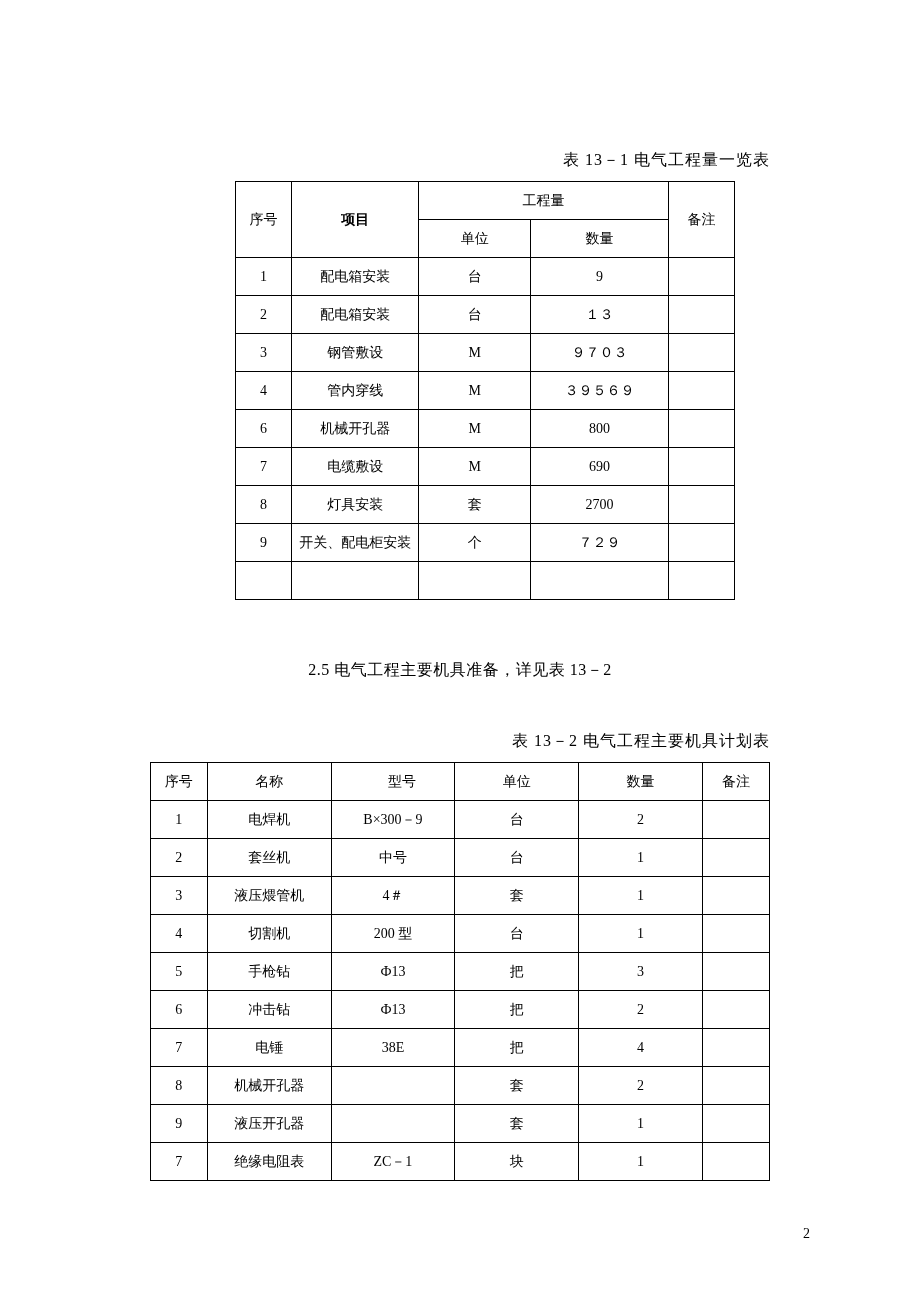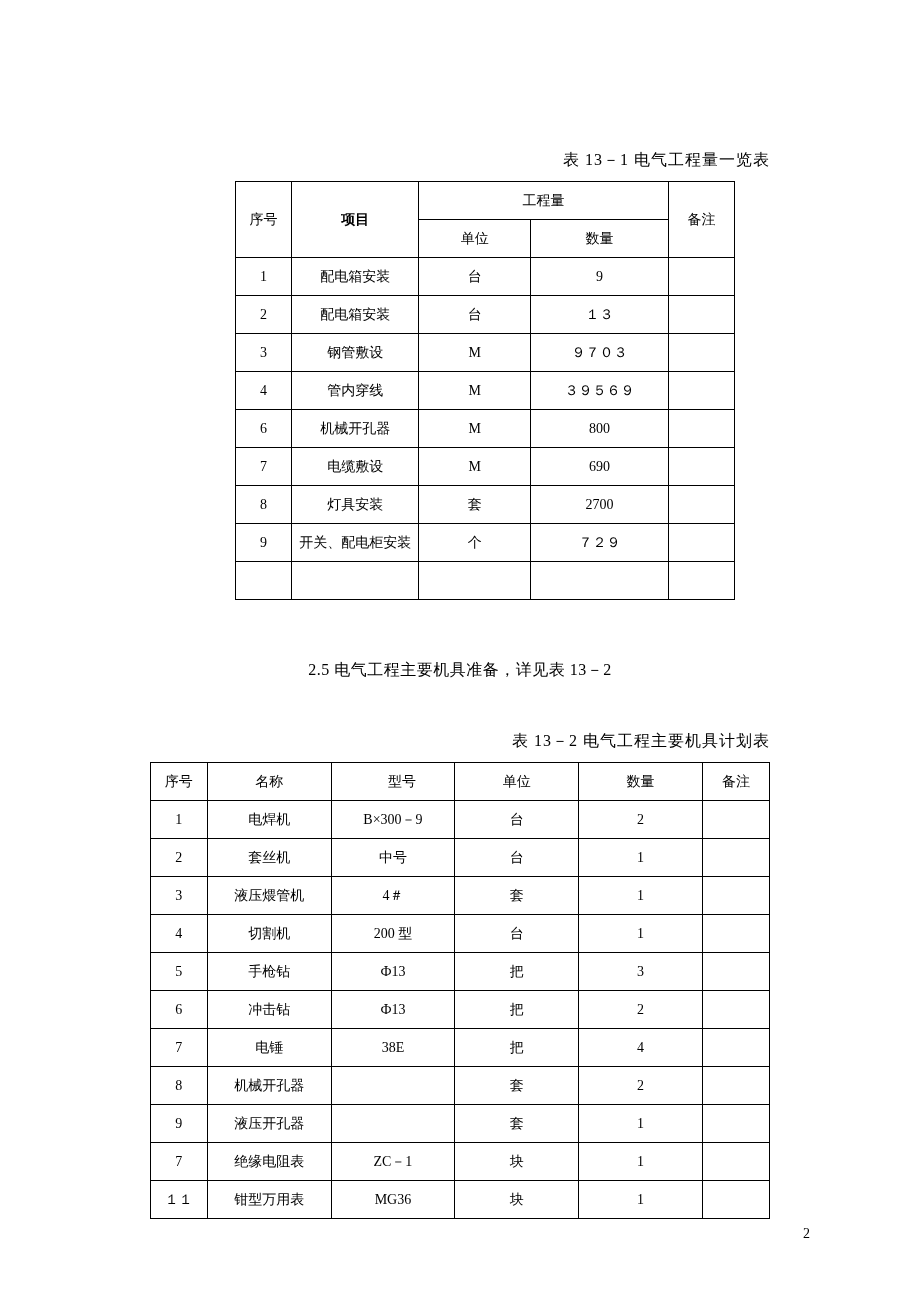--- a/index.html
+++ b/index.html
@@ -246,24 +246,16 @@
         <td></td>
       </tr>
       <tr>
         <td>7</td>
         <td>绝缘电阻表</td>
         <td>ZC－1</td>
         <td>块</td>
         <td>1</td>
         <td></td>
       </tr>
-      <tr>
-        <td>１１</td>
-        <td>钳型万用表</td>
-        <td>MG36</td>
-        <td>块</td>
-        <td>1</td>
-        <td></td>
-      </tr>
     </tbody>
 </table>
 
 <div class="page-number">2</div>
 
 </body></html>

